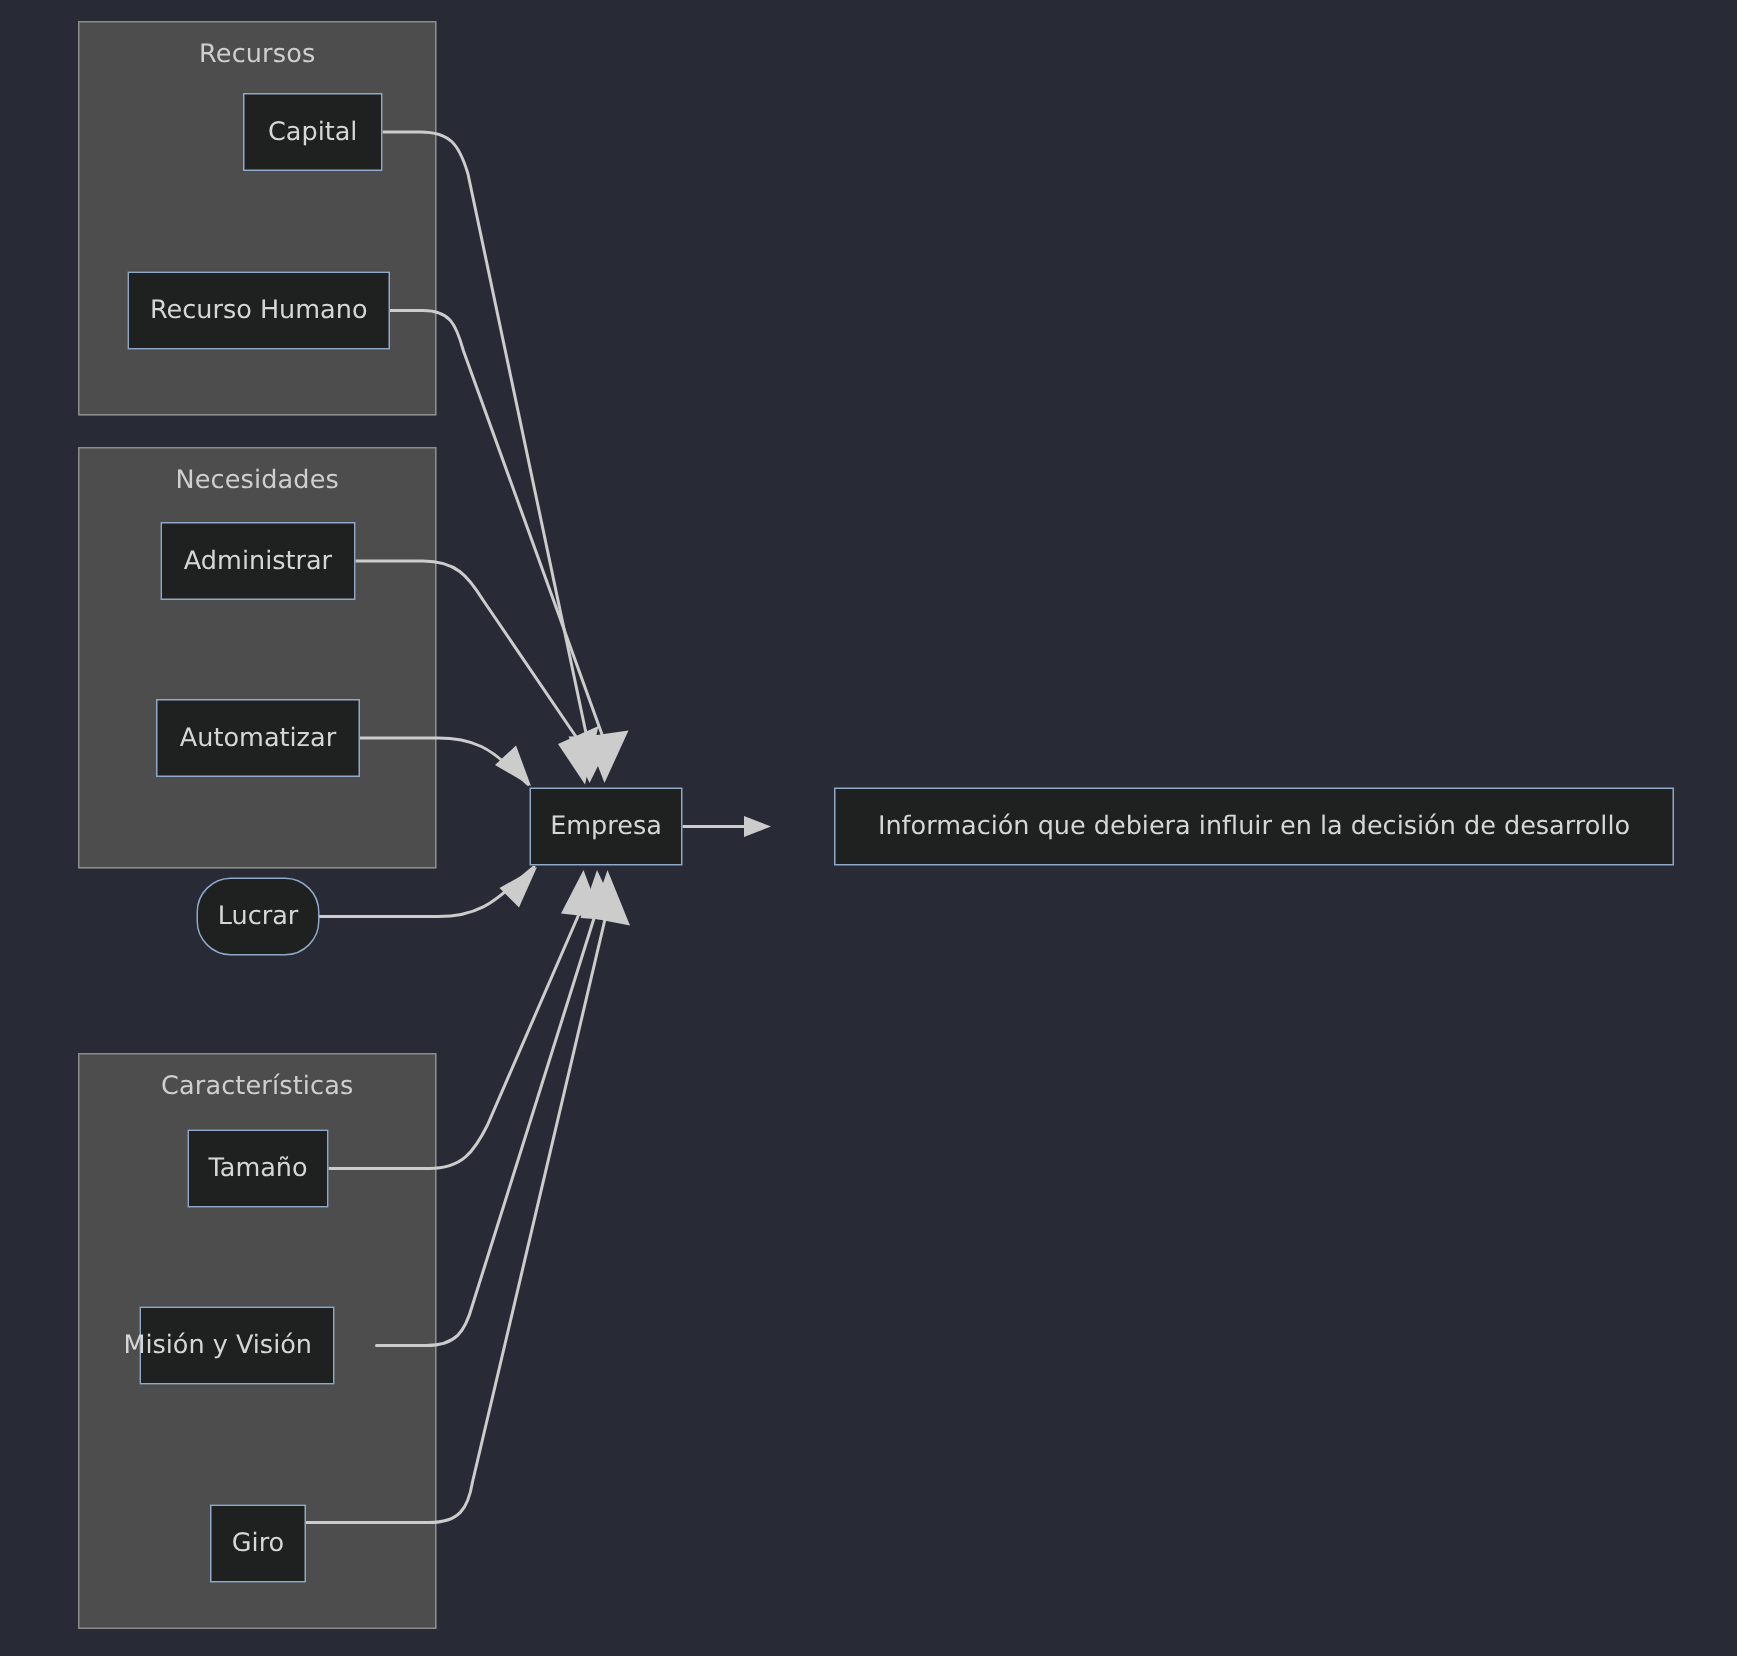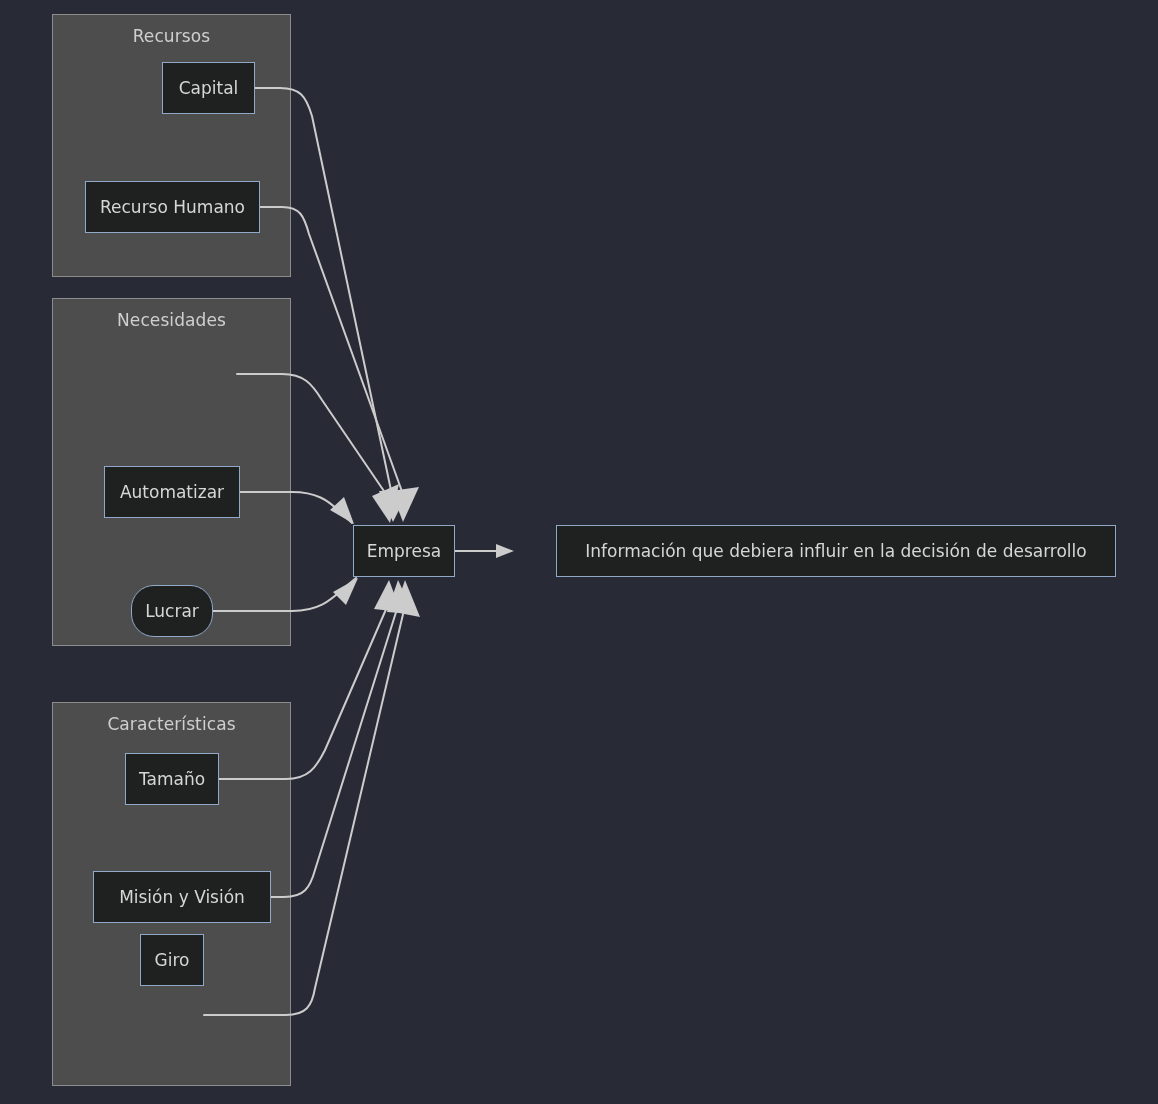--- a/index.html
+++ b/index.html
@@ -38,21 +38,21 @@
     text-align: center;
     color: #cfcfcf;
     font-size: 17px;
     line-height: 20px;
     letter-spacing: .1px;
     white-space: nowrap;
     pointer-events: none;
   }
 
   #cluster-recursos        { left: 52px;  top: 14px;  width: 239px; height: 263px; }
-  #cluster-necesidades     { left: 52px;  top: 298px; width: 239px; height: 348px; }
+  #cluster-necesidades     { left: 52px;  top: 298px; width: 239px; height: 281px; }
   #cluster-caracteristicas { left: 52px;  top: 702px; width: 239px; height: 384px; }
 
   
   .node {
     position: absolute;
     background: #1f2020;
     border: 1px solid #90a9c9;
     box-sizing: border-box;
     display: flex;
     align-items: center;
@@ -63,22 +63,22 @@
     white-space: nowrap;
     padding: 0 14px;
   }
 
   #node-capital        { left: 126px; top: 62px;  width: 93px;  height: 52px; margin-left: 36px; }
   #node-recurso-humano { left: 85px;  top: 181px; width: 175px; height: 52px; }
   #node-administrar    { left: 107px; top: 348px; width: 130px; height: 52px; }
   #node-automatizar    { left: 104px; top: 466px; width: 136px; height: 52px; justify-content: center; }
   #node-lucrar         { left: 131px; top: 585px; width: 82px;  height: 52px; border-radius: 23px; }
   #node-tamano         { left: 125px; top: 753px; width: 94px;  height: 52px; }
-  #node-mision-vision  { left: 93px;  top: 871px; width: 178px; height: 52px; }
-  #node-giro           { left: 140px; top: 934px; width: 64px;  height: 52px; }
+  #node-mision-vision  { left: 93px;  top: 871px; width: 130px; height: 52px; justify-content: flex-end; }
+  #node-giro           { left: 140px; top: 1003px; width: 64px;  height: 52px; }
   #node-empresa        { left: 353px; top: 525px; width: 102px; height: 52px; }
   #node-informacion    { left: 516px; top: 525px; width: 560px; height: 52px; margin-left: 40px; }
 
   
   #edges {
     position: absolute;
     left: 0; top: 0;
     width: 1158px;
     height: 1104px;
     pointer-events: none;
@@ -146,20 +146,23 @@
   </svg>
 
   <div class="node" id="node-capital">
     <span>Capital</span>
   </div>
 
   <div class="node" id="node-recurso-humano">
     <span>Recurso Humano</span>
   </div>
 
+  <div class="node" id="node-administrar">
+    <span>Administrar</span>
+  </div>
 
   <div class="node" id="node-automatizar">
     <span>Automatizar</span>
   </div>
 
   <div class="node" id="node-lucrar">
     <span>Lucrar</span>
   </div>
 
   <div class="node" id="node-tamano">

